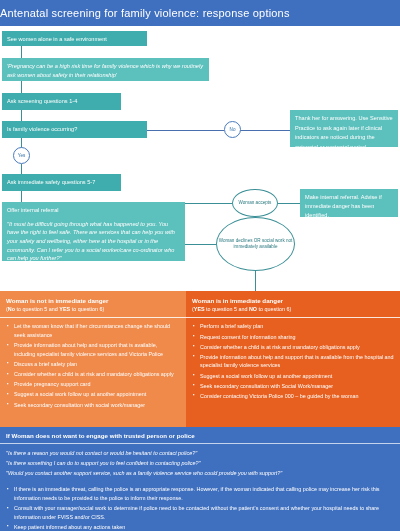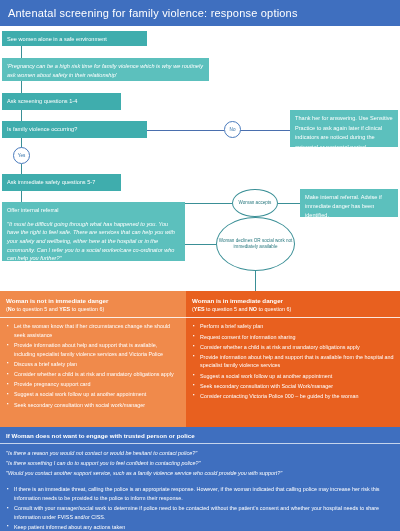--- a/index.html
+++ b/index.html
@@ -11,21 +11,21 @@
     position:relative;
   }
   
   .title-bar{
     position:absolute;left:0;top:0;width:400px;height:26px;
     background:#3f6fbf;
     display:flex;align-items:center;
   }
   .title-bar .title{
     color:#ffffff;font-size:11px;letter-spacing:.2px;
-    padding-left:8px;font-weight:400;
+    font-weight:400;
   }
   
   .flow{position:absolute;left:0;top:26px;width:400px;height:262px;background:#fff;}
   .tealbox{
     position:absolute;background:#3fadad;color:#ffffff;
     font-size:5.6px;line-height:1.55;
     padding:4px 5px;box-sizing:border-box;
   }
   .tealbox.light{background:#5cc0bd;}
   .tealbox .ital{font-style:italic;}

